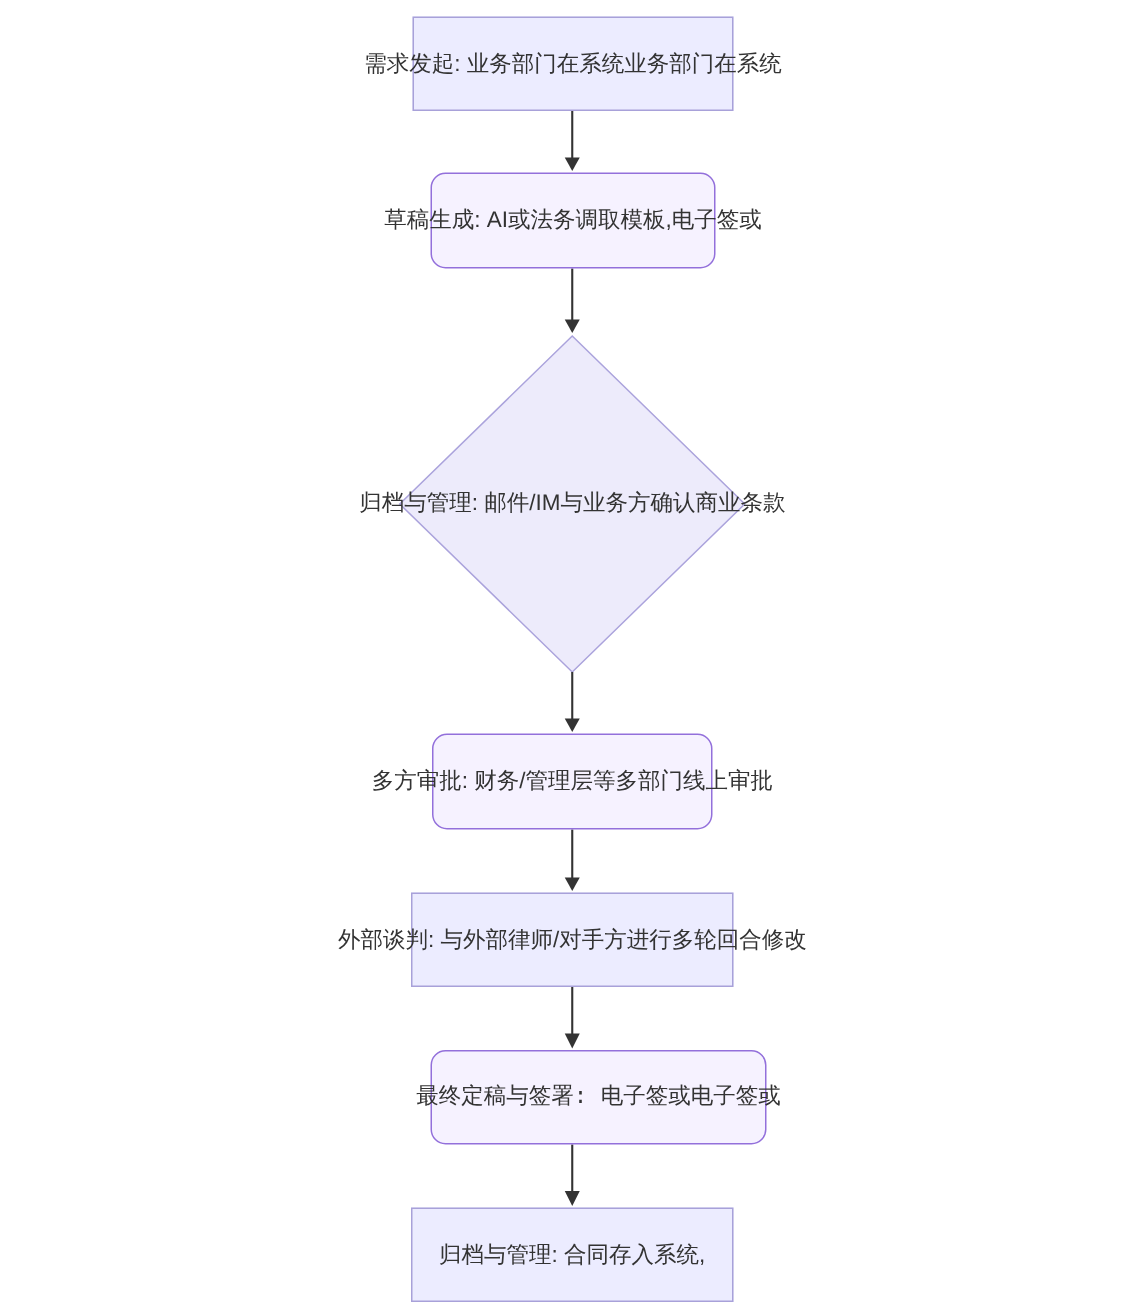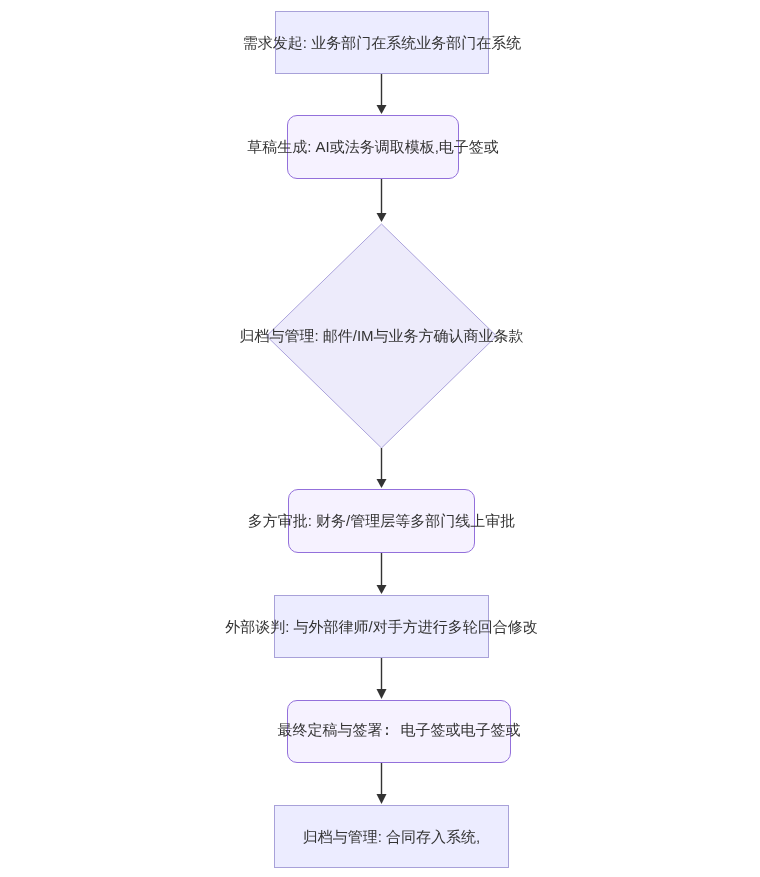--- a/index.html
+++ b/index.html
@@ -84,21 +84,21 @@
       <line class="edge-line" x1="381.5" y1="763" x2="381.5" y2="795"></line>
       <polygon class="edge-head" points="376.5,794 386.5,794 381.5,804"></polygon>
     </g>
   </svg>
 
   <div class="node shape-rect" style="left:275px;top:11px;width:214px;height:63px;">
     <span class="node-line">需求发起: 业务部门在系统</span>
     <span class="node-line">业务部门在系统</span>
   </div>
 
-  <div class="node shape-rounded" style="left:287px;top:115px;width:172px;height:64px;">
+  <div class="node shape-rounded" style="left:287px;top:115px;width:190px;height:64px;">
     <span class="node-line">草稿生成: AI或法务调取模</span>
     <span class="node-line">板,电子签或</span>
   </div>
 
   <div class="node diamond-label" style="left:266px;top:313px;width:231px;height:46px;">
     <span class="node-line">归档与管理: 邮件/IM与业务方</span>
     <span class="node-line">确认商业条款</span>
   </div>
 
   <div class="node shape-rounded" style="left:288px;top:489px;width:187px;height:64px;">
@@ -109,17 +109,17 @@
   <div class="node shape-rect" style="left:274px;top:595px;width:215px;height:63px;">
     <span class="node-line">外部谈判: 与外部律师/对手</span>
     <span class="node-line">方进行多轮回合修改</span>
   </div>
 
   <div class="node shape-rounded" style="left:287px;top:700px;width:224px;height:63px;font-family:Liberation Mono, monospace;">
     <span class="node-line">最终定稿与签署: 电子签或</span>
     <span class="node-line">电子签或</span>
   </div>
 
-  <div class="node shape-rect" style="left:274px;top:805px;width:235px;height:63px;">
+  <div class="node shape-rect" style="left:274px;top:805px;width:215px;height:63px;">
     <span class="node-line">归档与管理: 合同存入系统,</span>
   </div>
 
 </div>
 
 </body></html>

